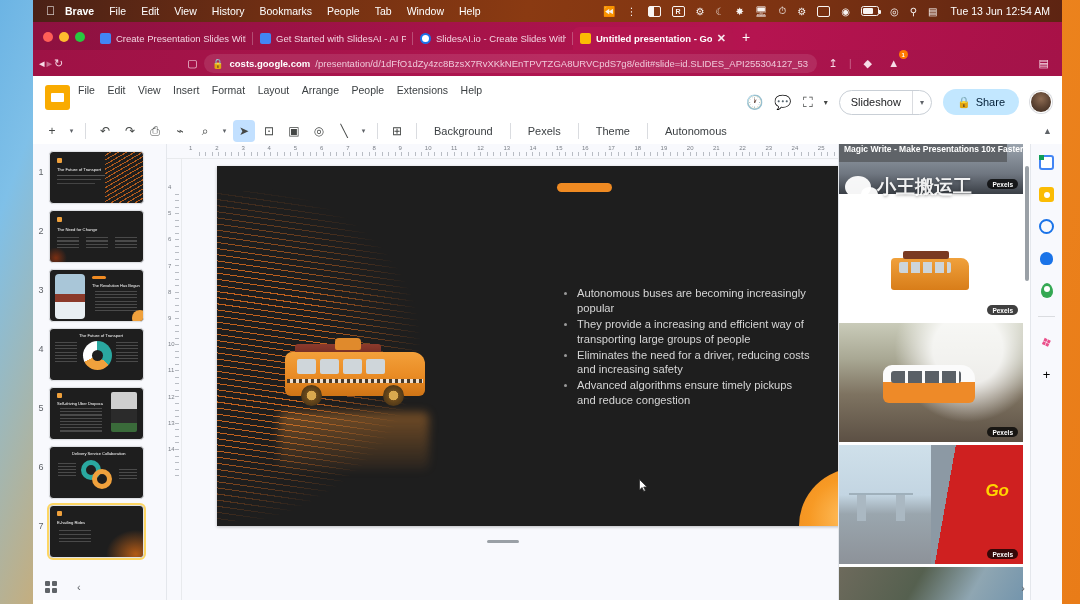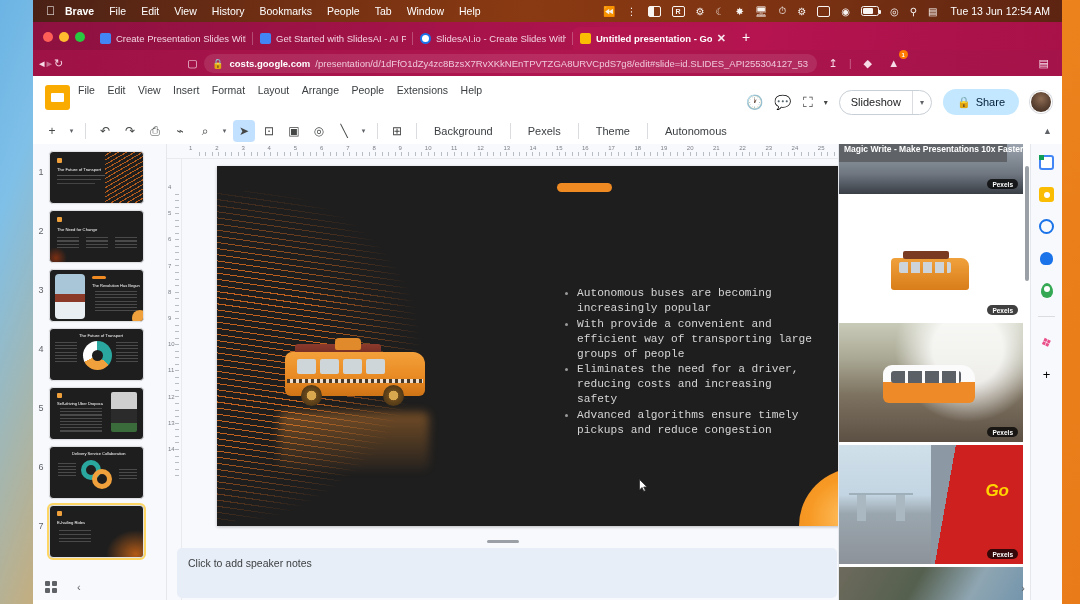--- a/index.html
+++ b/index.html
@@ -225,21 +225,21 @@
   .slide-accentbar {
     position: absolute; left: 340px; top: 17px; width: 55px; height: 9px;
     background: #ef8a22; border-radius: 5px;
   }
   .slide-title {
     position: absolute; left: 338px; top: 50px; width: 280px;
     color: #fff; font-size: 21px; letter-spacing: .2px;
   }
   .slide-bullets {
     position: absolute; left: 338px; top: 120px; width: 258px;
-    color: #d5d5d5; font-size: 11.2px; line-height: 1.33; font-family: Liberation Mono, monospace;
+    color: #d5d5d5; font-size: 11.2px; line-height: 1.33;
   }
   .slide-bullets li { margin-bottom: 1px; }
   .slide-bullets ul { padding-left: 22px; }
   .slide-bullets li::marker { color: #9a9a9a; font-size: 10px; }
 
   .notesdivider { position: absolute; left: 0; right: 0; top: 392px; height: 12px; }
   .notesdivider i { position: absolute; left: 50%; transform: translateX(-50%); top: 4px; width: 32px; height: 2.5px; background: #9aa0a6; border-radius: 2px; }
   .notesbox {
     position: absolute; left: 10px; top: 404px; width: 660px; height: 50px;
     background: #e8eef7; border-radius: 5px; padding: 9px 11px;
@@ -802,33 +802,30 @@
                 </div>
                 <div class="buswheel" style="left:22px"></div>
                 <div class="buswheel" style="left:104px"></div>
               </div>
             </div>
 
             <div class="slide-accentbar"></div>
             <div class="slide-bullets">
               <ul>
                 <li>Autonomous buses are becoming increasingly popular</li>
-                <li>With provide a convenient and efficient way of transporting large groups of people</li>
+                <li>They provide a increasing and efficient way of transporting large groups of people</li>
                 <li>Eliminates the need for a driver, reducing costs and increasing safety</li>
                 <li>Advanced algorithms ensure timely pickups and reduce congestion</li>
               </ul>
             </div>
           </div>
 
           <div class="notesdivider">
               <i></i>
             </div>
-          <div class="notesbox">
-            <span>Click to add speaker notes</span>
-          </div>
 
           <svg class="cursor" viewBox="0 0 9 13">
             <path d="M0.5 0.5 L0.5 11 L3 8.5 L4.8 12.3 L6.4 11.6 L4.7 8 L8 8 Z" fill="#fff" stroke="#333" stroke-width="0.8"></path>
           </svg>
         </div>
 
         <div class="imgpanel">
           <div class="adbanner">
             <span>Magic Write - Make Presentations 10x Faster</span>
             <span class="x">✕</span>
@@ -845,20 +842,24 @@
             <div class="vwbus"></div>
             <span class="imgcred">Pexels</span>
           </div>
           <div class="imgcard ph4">
             <div class="bridge"></div>
             <div class="redbus"></div>
             <span class="imgcred">Pexels</span>
           </div>
           <div class="imgcard ph5"></div>
 
+          <div class="watermark">
+            <span class="wechat"></span>
+            <span>小王搬运工</span>
+          </div>
           <div class="panelscroll"></div>
           <div class="panelchev">›</div>
         </div>
 
         <div class="rail">
           <span class="ri">
               <span class="gcal"></span>
             </span>
           <span class="ri">
               <span class="gkeep">

